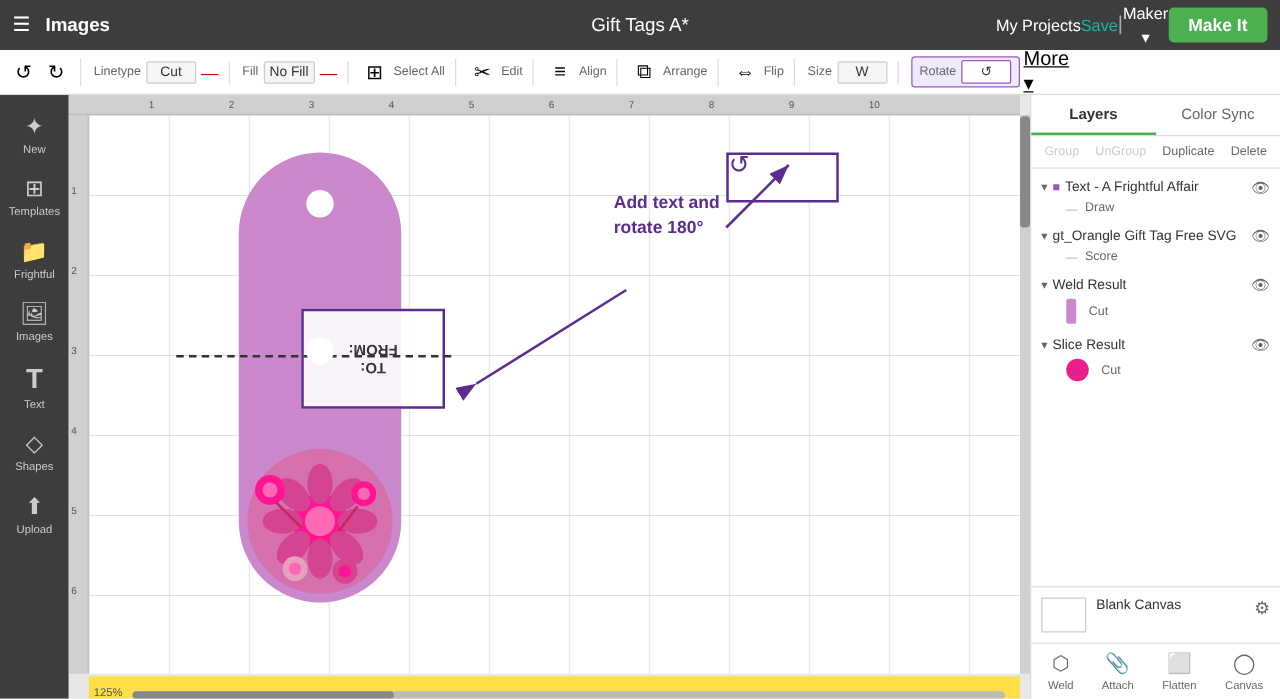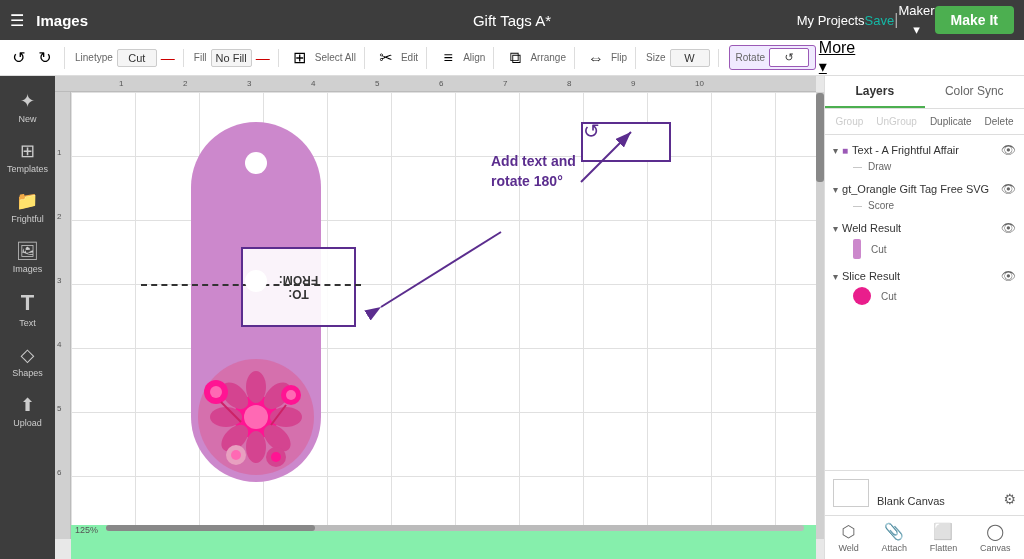--- a/index.html
+++ b/index.html
@@ -102,21 +102,21 @@
 
     #layers-list { flex: 1; overflow-y: auto; padding: 4px 0; }
     .layer-item { padding: 4px 8px; }
     .layer-header { display: flex; align-items: center; gap: 4px; margin-bottom: 2px; }
     .layer-expand { font-size: 10px; color: #666; cursor: pointer; }
     .layer-name { font-size: 11px; color: #333; flex: 1; }
     .layer-eye { font-size: 12px; color: #666; cursor: pointer; }
     .layer-sub { padding: 2px 8px 2px 20px; display: flex; align-items: center; gap: 6px; }
     .layer-sub-label { font-size: 10px; color: #666; }
 
-    #blank-canvas-area { padding: 8px; border-top: 1px solid #ddd; display: flex; align-items: flex-end; gap: 8px; }
+    #blank-canvas-area { padding: 8px; border-top: 1px solid #ddd; display: flex; align-items: flex-start; gap: 8px; }
     .blank-canvas-swatch { width: 36px; height: 28px; background: white; border: 1px solid #ccc; }
     .blank-canvas-label { font-size: 11px; color: #333; flex: 1; }
     .blank-canvas-icon { font-size: 14px; color: #666; }
 
     #panel-bottom-actions { display: flex; justify-content: space-around; padding: 6px 2px; border-top: 1px solid #ddd; }
     .bottom-action-btn { font-size: 9px; color: #666; text-align: center; cursor: pointer; display: flex; flex-direction: column; align-items: center; gap: 2px; }
     .bottom-action-btn .icon { font-size: 16px; }
 
     
     .ruler-num { position: absolute; font-size: 8px; color: #555; }
@@ -326,21 +326,21 @@
           </defs>
 
           <path d="M 510 90 L 560 40" stroke="#5b2d8e" stroke-width="2" fill="none" marker-end="url(#arrowhead-up)"></path>
 
           <path d="M 430 140 L 310 215" stroke="#5b2d8e" stroke-width="2" fill="none" marker-end="url(#arrowhead-down)"></path>
         </svg>
 
       </div>
     </div>
 
-    <div style="position:absolute;bottom:0;left:16px;right:8px;height:34px;background:#86efac;display:flex;align-items:flex-start;padding:0 4px;">
+    <div style="position:absolute;bottom:0;left:16px;right:8px;height:18px;background:#fde047;display:flex;align-items:flex-end;padding:0 4px;">
       <span style="font-size:9px;color:#555;">125%</span>
       <div style="flex:1;margin:0 8px;height:6px;background:#bbb;border-radius:3px;">
         <div style="width:30%;height:100%;background:#888;border-radius:3px;"></div>
       </div>
     </div>
 
     <div style="position:absolute;top:16px;right:0;width:8px;bottom:20px;background:#d0d0d0;">
       <div style="width:100%;height:20%;background:#888;border-radius:3px;margin-top:10%;"></div>
     </div>
   </div>

